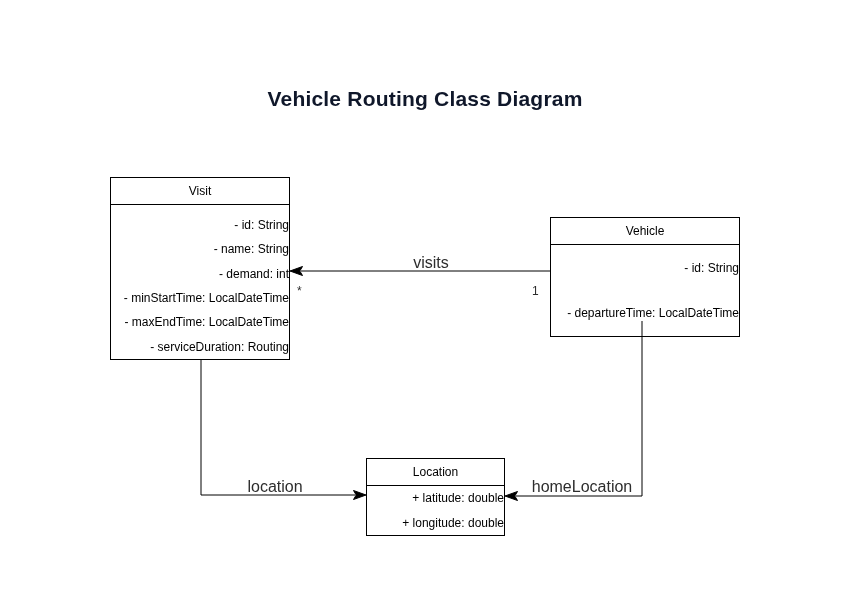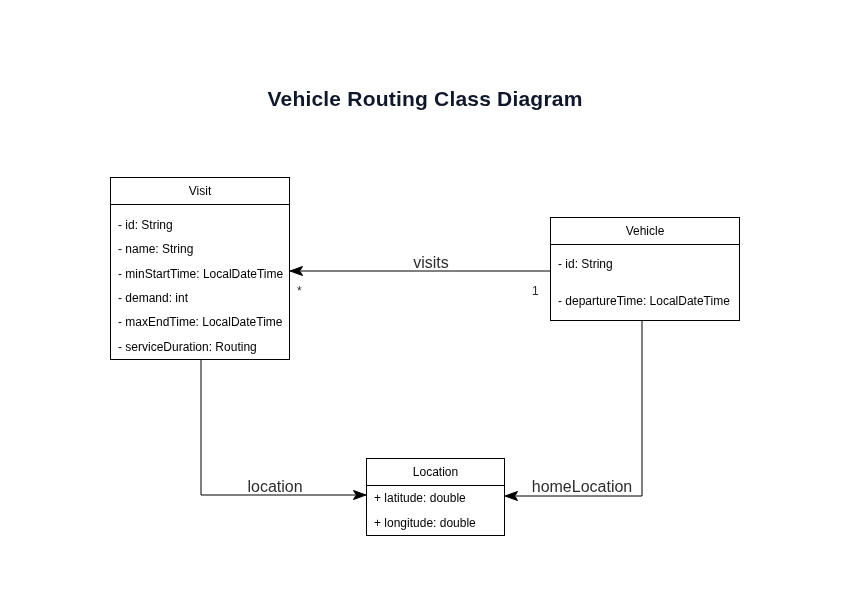--- a/index.html
+++ b/index.html
@@ -40,30 +40,31 @@
     flex: 0 0 26px;
     border-bottom: 1px solid #000000;
     display: flex;
     align-items: center;
     justify-content: center;
   }
   .uml-class .attrs {
     flex: 1 1 auto;
     display: flex;
     flex-direction: column;
+    align-items: flex-end;
   }
   .uml-class .attr {
     flex: 1 1 0;
     display: flex;
     align-items: center;
     padding-left: 7px;
     white-space: nowrap;
   }
   #class-visit    { left: 110px; top: 177px; width: 180px; height: 183px; gap: 8px; }
-  #class-vehicle  { left: 550px; top: 217px; width: 190px; height: 104px; }
+  #class-vehicle  { left: 550px; top: 217px; width: 190px; height: 120px; }
   #class-location { left: 366px; top: 458px; width: 139px; height:  78px; }
 
   #connectors {
     position: absolute;
     left: 0; top: 0;
     width: 850px;
     height: 600px;
     pointer-events: none;
   }
   #connectors line     { stroke: #000000; stroke-width: 1; }
@@ -91,22 +92,22 @@
 
 <div id="canvas">
 
   <div class="diagram-title">Vehicle Routing Class Diagram</div>
 
   <div id="class-visit" class="uml-class">
     <div class="class-name">Visit</div>
     <div class="attrs">
       <div class="attr">- id: String</div>
       <div class="attr">- name: String</div>
+      <div class="attr">- demand: int</div>
       <div class="attr">- minStartTime: LocalDateTime</div>
-      <div class="attr">- demand: int</div>
       <div class="attr">- maxEndTime: LocalDateTime</div>
       <div class="attr">- serviceDuration: Routing</div>
     </div>
   </div>
 
   <div id="class-vehicle" class="uml-class">
     <div class="class-name">Vehicle</div>
     <div class="attrs">
       <div class="attr">- id: String</div>
       <div class="attr">- departureTime: LocalDateTime</div>

